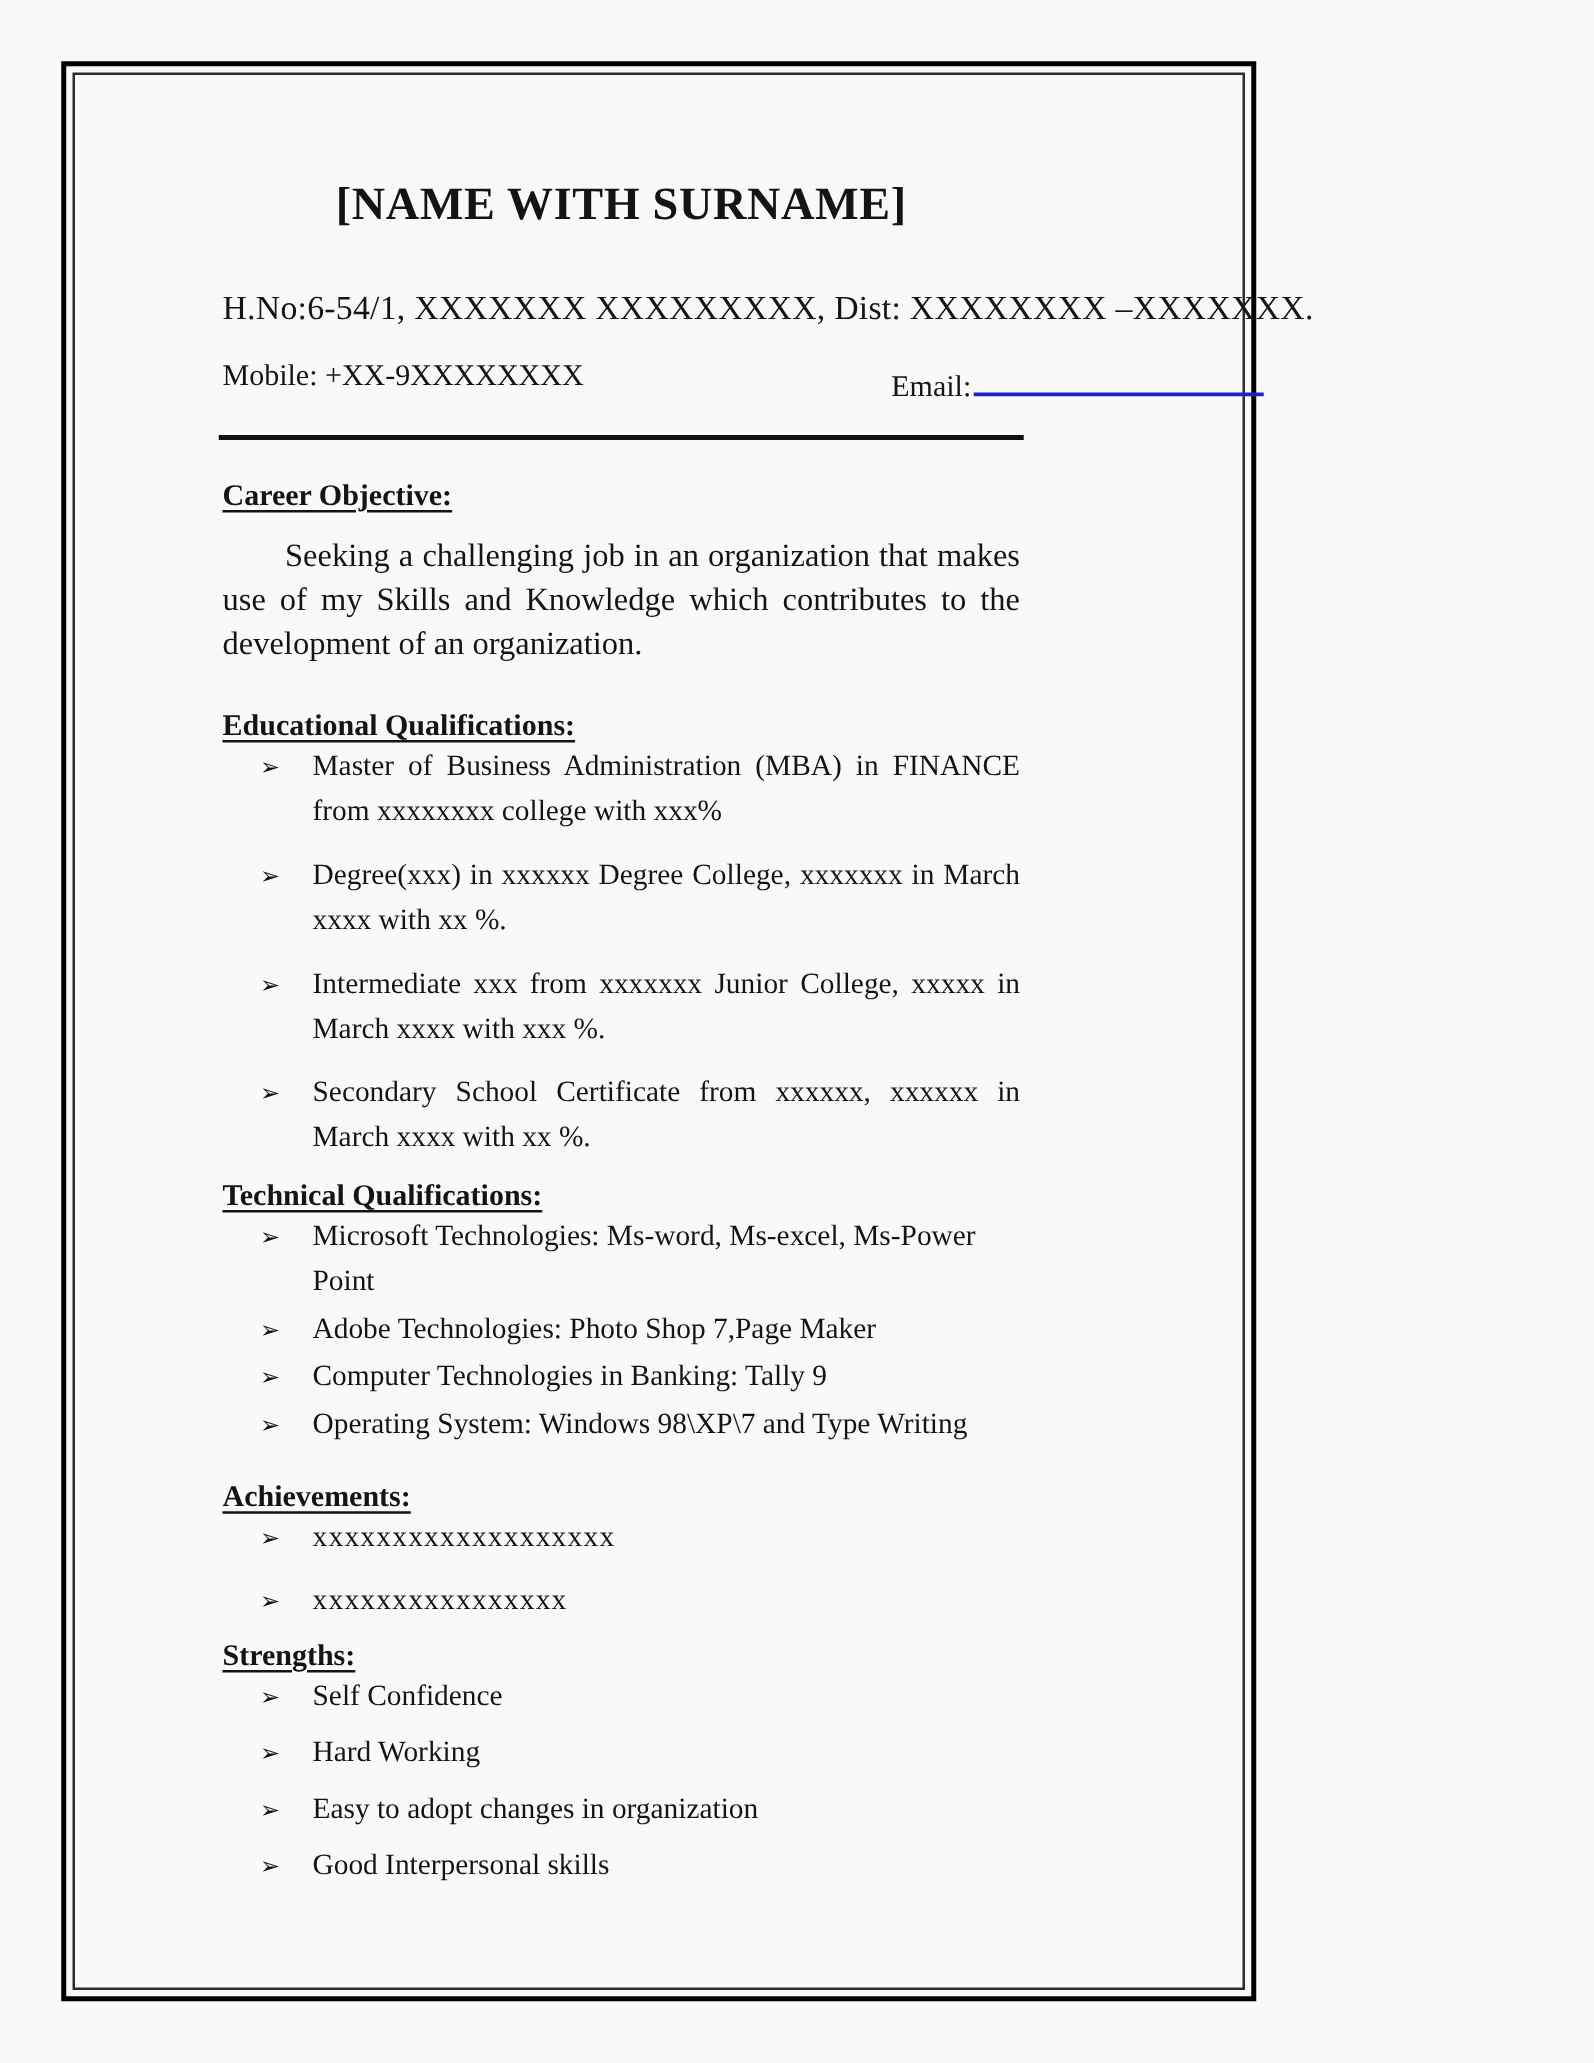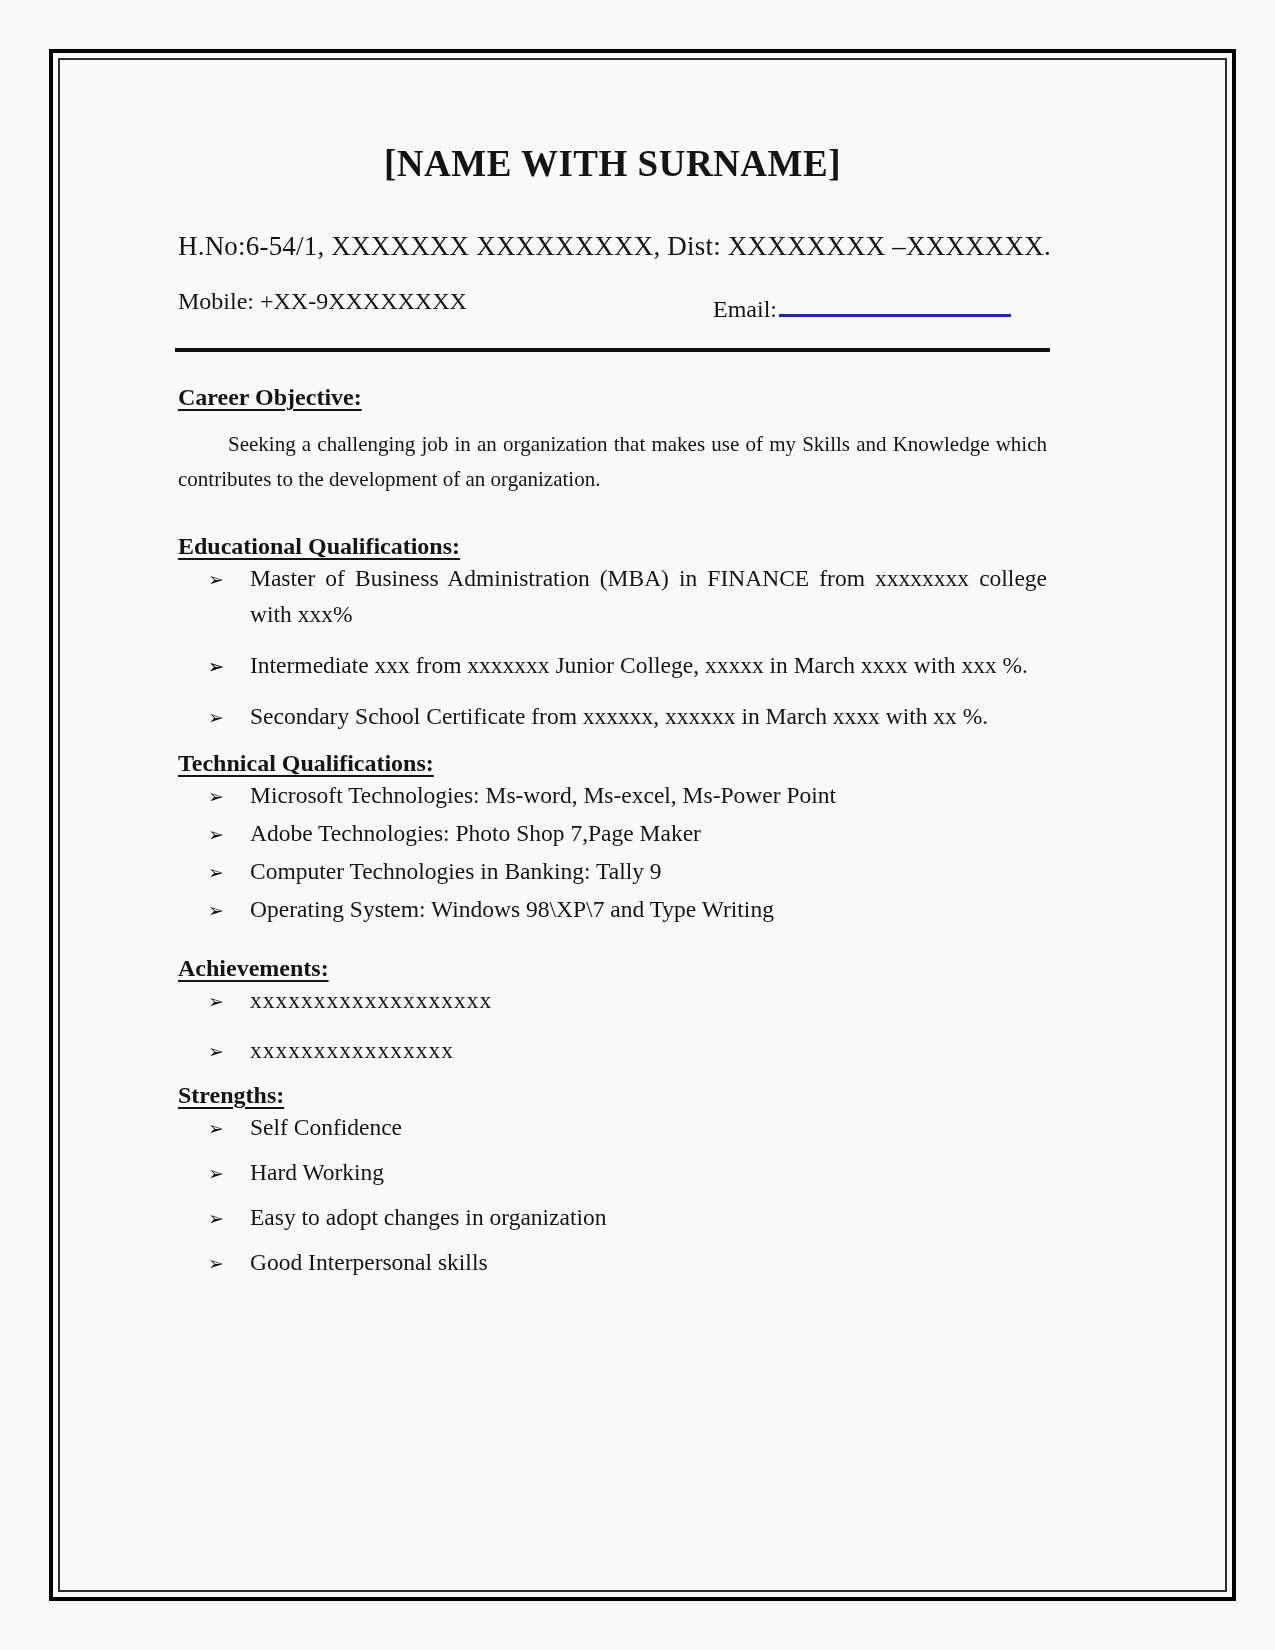--- a/index.html
+++ b/index.html
@@ -7,21 +7,21 @@
     position:relative;
     width:1275px; height:1650px;
     margin:0 auto;
     background:#f9f9f9;
     font-family:"Liberation Serif", serif;
     color:#141414;
     overflow:hidden;
   }
   .frame-outer {
     position:absolute; left:49px; top:49px;
-    width:1187px; height:1552px;
+    width:956px; height:1552px;
     border:4px solid #000;
     box-sizing:border-box;
   }
   .frame-inner {
     position:absolute; left:5px; top:5px; right:5px; bottom:5px;
     border:2px solid #2d2d2d;
   }
   .content {
     position:absolute; left:118px; right:178px; top:0; bottom:0;
   }
@@ -68,21 +68,21 @@
     text-underline-offset:4px;
     white-space:nowrap;
   }
   .h-career   { margin-top:32px; }
   .h-edu      { margin-top:36px; }
   .h-tech     { margin-top:16px; }
   .h-achv     { margin-top:28px; }
   .h-str      { margin-top:10px; }
   .objective-text {
     margin-top:16px;
-    font-size:21px;
+    font-size:26px;
     line-height:35px;
     text-indent:50px;
     text-align:justify;
   }
   ul.blist { list-style:none; margin:0; padding:0; }
   ul.blist li {
     position:relative;
     padding-left:72px;
     font-size:23.5px;
     line-height:36px;
@@ -123,21 +123,21 @@
         </div>
 
         <hr class="head-rule">
 
         <div class="sec-heading h-career">Career Objective:</div>
         <p class="objective-text">Seeking a challenging job in an organization that makes use of my Skills and Knowledge which contributes to the development of an organization.</p>
 
         <div class="sec-heading h-edu">Educational Qualifications:</div>
         <ul class="blist edu-list">
           <li><span class="arrow">➢</span><span>Master of Business Administration (MBA) in FINANCE from xxxxxxxx college with xxx%</span></li>
-          <li><span class="arrow">➢</span></li>
+          <li><span class="arrow">➢</span><span>Degree(xxx) in xxxxxx Degree College, xxxxxxx  in March xxxx with xx %.</span></li>
           <li><span class="arrow">➢</span><span>Intermediate xxx from xxxxxxx Junior College, xxxxx in March xxxx with  xxx %.</span></li>
           <li><span class="arrow">➢</span><span>Secondary School Certificate from xxxxxx, xxxxxx in March xxxx with xx %.</span></li>
         </ul>
 
         <div class="sec-heading h-tech">Technical Qualifications:</div>
         <ul class="blist tech-list">
           <li><span class="arrow">➢</span><span class="t-label">Microsoft Technologies</span><span>: Ms-word, Ms-excel, Ms-Power Point</span></li>
           <li><span class="arrow">➢</span><span class="t-label">Adobe Technologies</span><span>: Photo Shop 7,Page Maker</span></li>
           <li><span class="arrow">➢</span><span class="t-label">Computer Technologies in Banking:</span><span> Tally 9</span></li>
           <li><span class="arrow">➢</span><span class="t-label">Operating System</span><span>: Windows 98\XP\7 and Type Writing</span></li>

